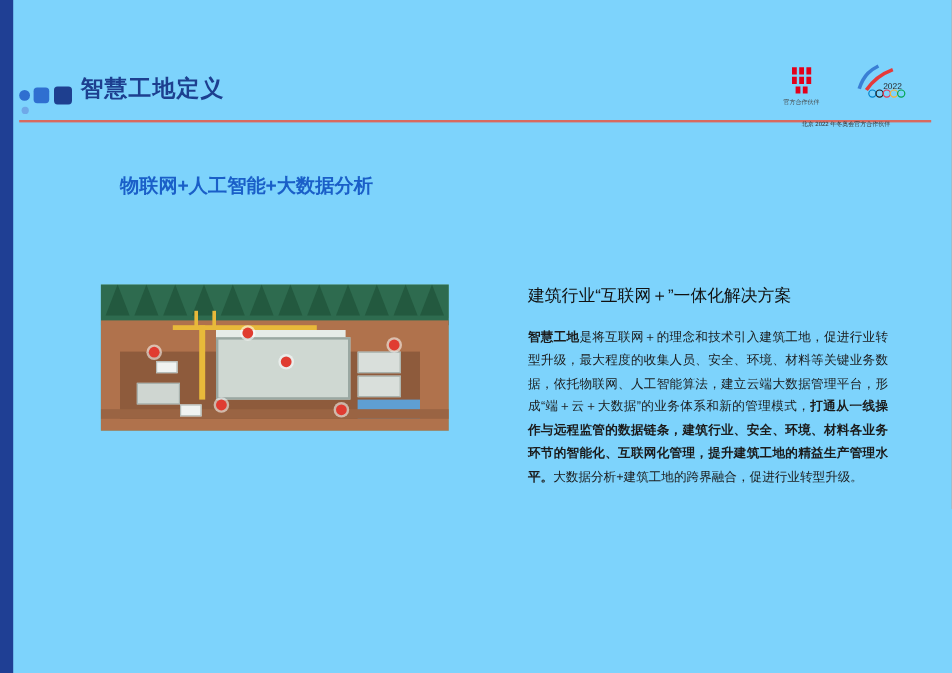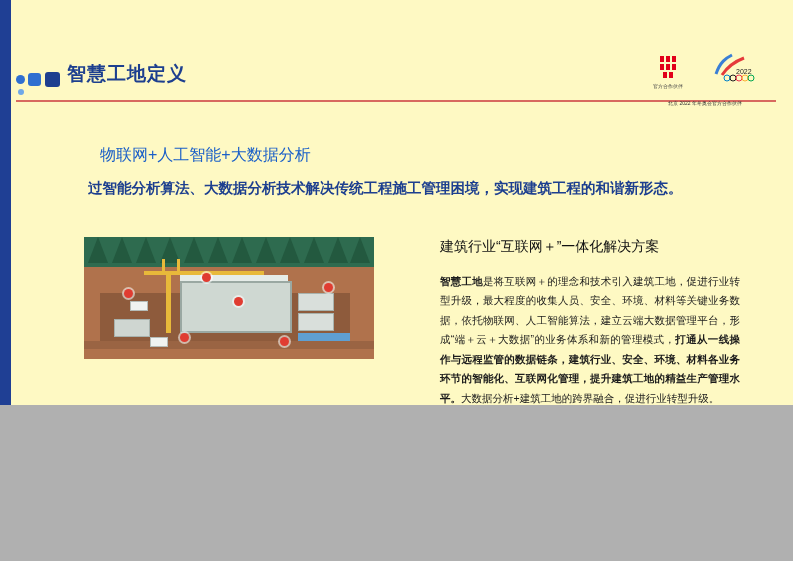--- a/index.html
+++ b/index.html
@@ -3,22 +3,22 @@
 <meta charset="utf-8">
 <style>
   html, body {
     margin: 0;
     padding: 0;
     background: #b0b0b0;
   }
   .slide {
     position: relative;
     width: 793px;
-    height: 405px;
-    background: #fef9c3;
+    height: 561px;
+    background: #7dd3fc;
     overflow: hidden;
     font-family: "Liberation Sans", sans-serif;
     color: #222;
   }
 
   
   .left-bar {
     position: absolute;
     left: 0;
     top: 0;
@@ -125,21 +125,21 @@
     font-size: 5px;
     color: #333;
   }
 
   
   .blue-head {
     position: absolute;
     left: 100px;
     top: 145px;
     font-size: 16px;
-    font-weight: normal;
+    font-weight: bold;
     color: #1a5fc8;
   }
   .lead-line {
     position: absolute;
     left: 88px;
     top: 178px;
     width: 640px;
     font-size: 14.5px;
     font-weight: bold;
     color: #1d3f8f;
@@ -270,21 +270,20 @@
           <circle cx="17" cy="4" r="3" stroke="#ee334e" stroke-width="1" fill="none"></circle>
           <circle cx="23" cy="4" r="3" stroke="#fcb131" stroke-width="1" fill="none"></circle>
           <circle cx="29" cy="4" r="3" stroke="#00a651" stroke-width="1" fill="none"></circle>
         </svg>
       </div>
     </div>
     <div class="logo-footer-text">北京 2022 年冬奥会官方合作伙伴</div>
   </div>
 
   <div class="blue-head">物联网+人工智能+大数据分析</div>
-  <div class="lead-line">过智能分析算法、大数据分析技术解决传统工程施工管理困境，实现建筑工程的和谐新形态。</div>
 
   <div class="illus">
     <div class="sky"></div>
     <div class="trees">
       <span class="treeline" style="left:4px;"></span>
       <span class="treeline" style="left:28px;"></span>
       <span class="treeline" style="left:52px;"></span>
       <span class="treeline" style="left:76px;"></span>
       <span class="treeline" style="left:100px;"></span>
       <span class="treeline" style="left:124px;"></span>

